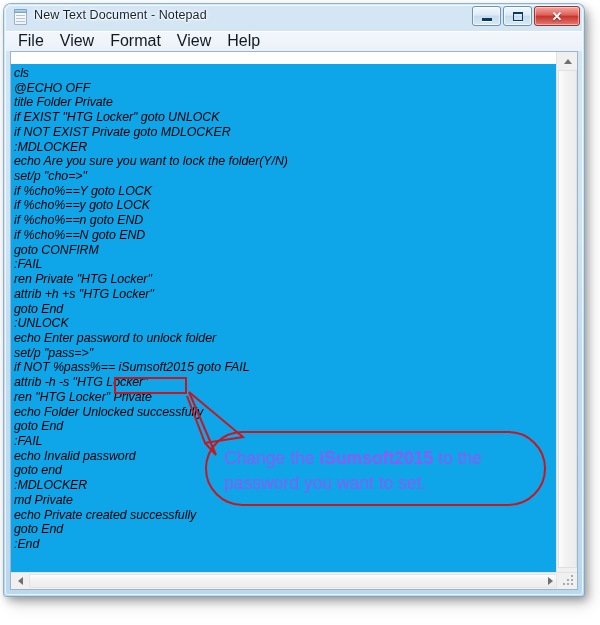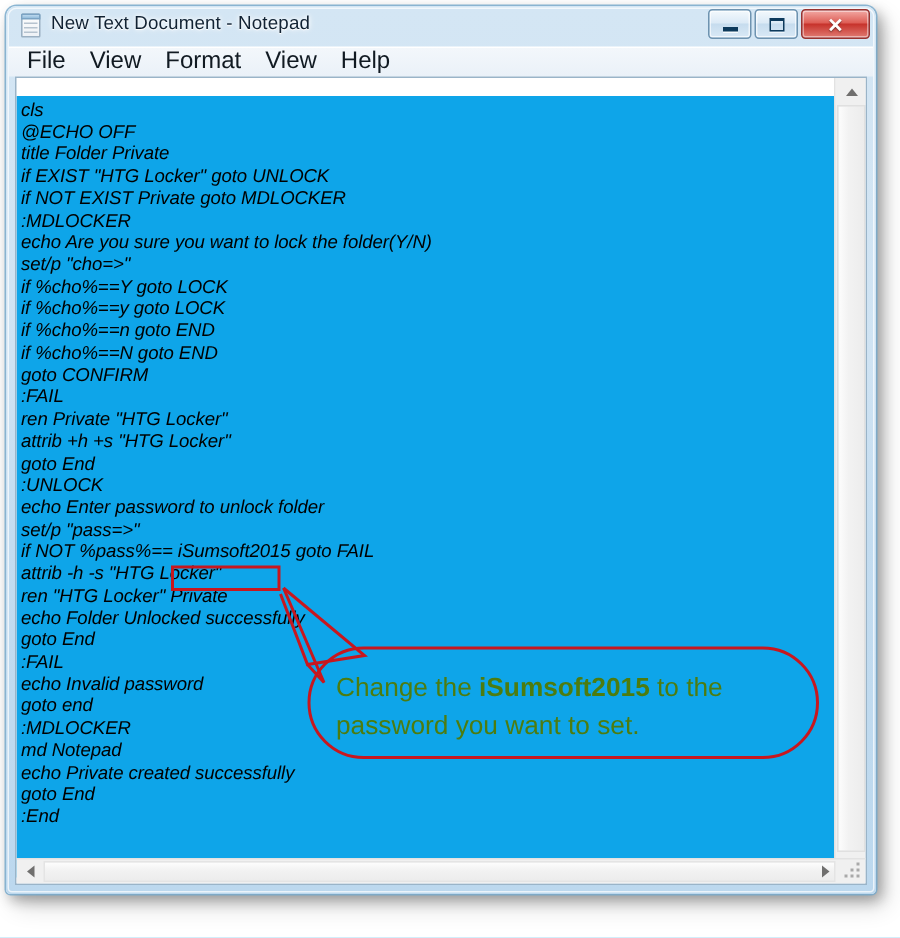--- a/index.html
+++ b/index.html
@@ -337,21 +337,21 @@
     background: transparent;
   }
 
   .callout-text {
     position: absolute;
     left: 224px;
     top: 446px;
     width: 310px;
     font-size: 17.5px;
     line-height: 25px;
-    color: #4d7c0f;
+    color: #8b5cf6;
     font-family: "Liberation Sans", sans-serif;
   }
   .callout-text b { font-weight: bold; }
 </style>
 </head>
 <body>
 
 <div id="root">
 
   <div class="window">
@@ -419,21 +419,21 @@
           <div class="code-line">set/p "pass=&gt;"</div>
           <div class="code-line">if NOT %pass%== iSumsoft2015 goto FAIL</div>
           <div class="code-line">attrib -h -s "HTG Locker"</div>
           <div class="code-line">ren "HTG Locker" Private</div>
           <div class="code-line">echo Folder Unlocked successfully</div>
           <div class="code-line">goto End</div>
           <div class="code-line">:FAIL</div>
           <div class="code-line">echo Invalid password</div>
           <div class="code-line">goto end</div>
           <div class="code-line">:MDLOCKER</div>
-          <div class="code-line">md Notepad</div>
+          <div class="code-line">md Private</div>
           <div class="code-line">echo Private created successfully</div>
           <div class="code-line">goto End</div>
           <div class="code-line">:End</div>
         </div>
 
       <div class="vscroll">
         <div class="sb-arrow">
           <div class="tri tri-up"></div>
         </div>
         <div class="vthumb"></div>

